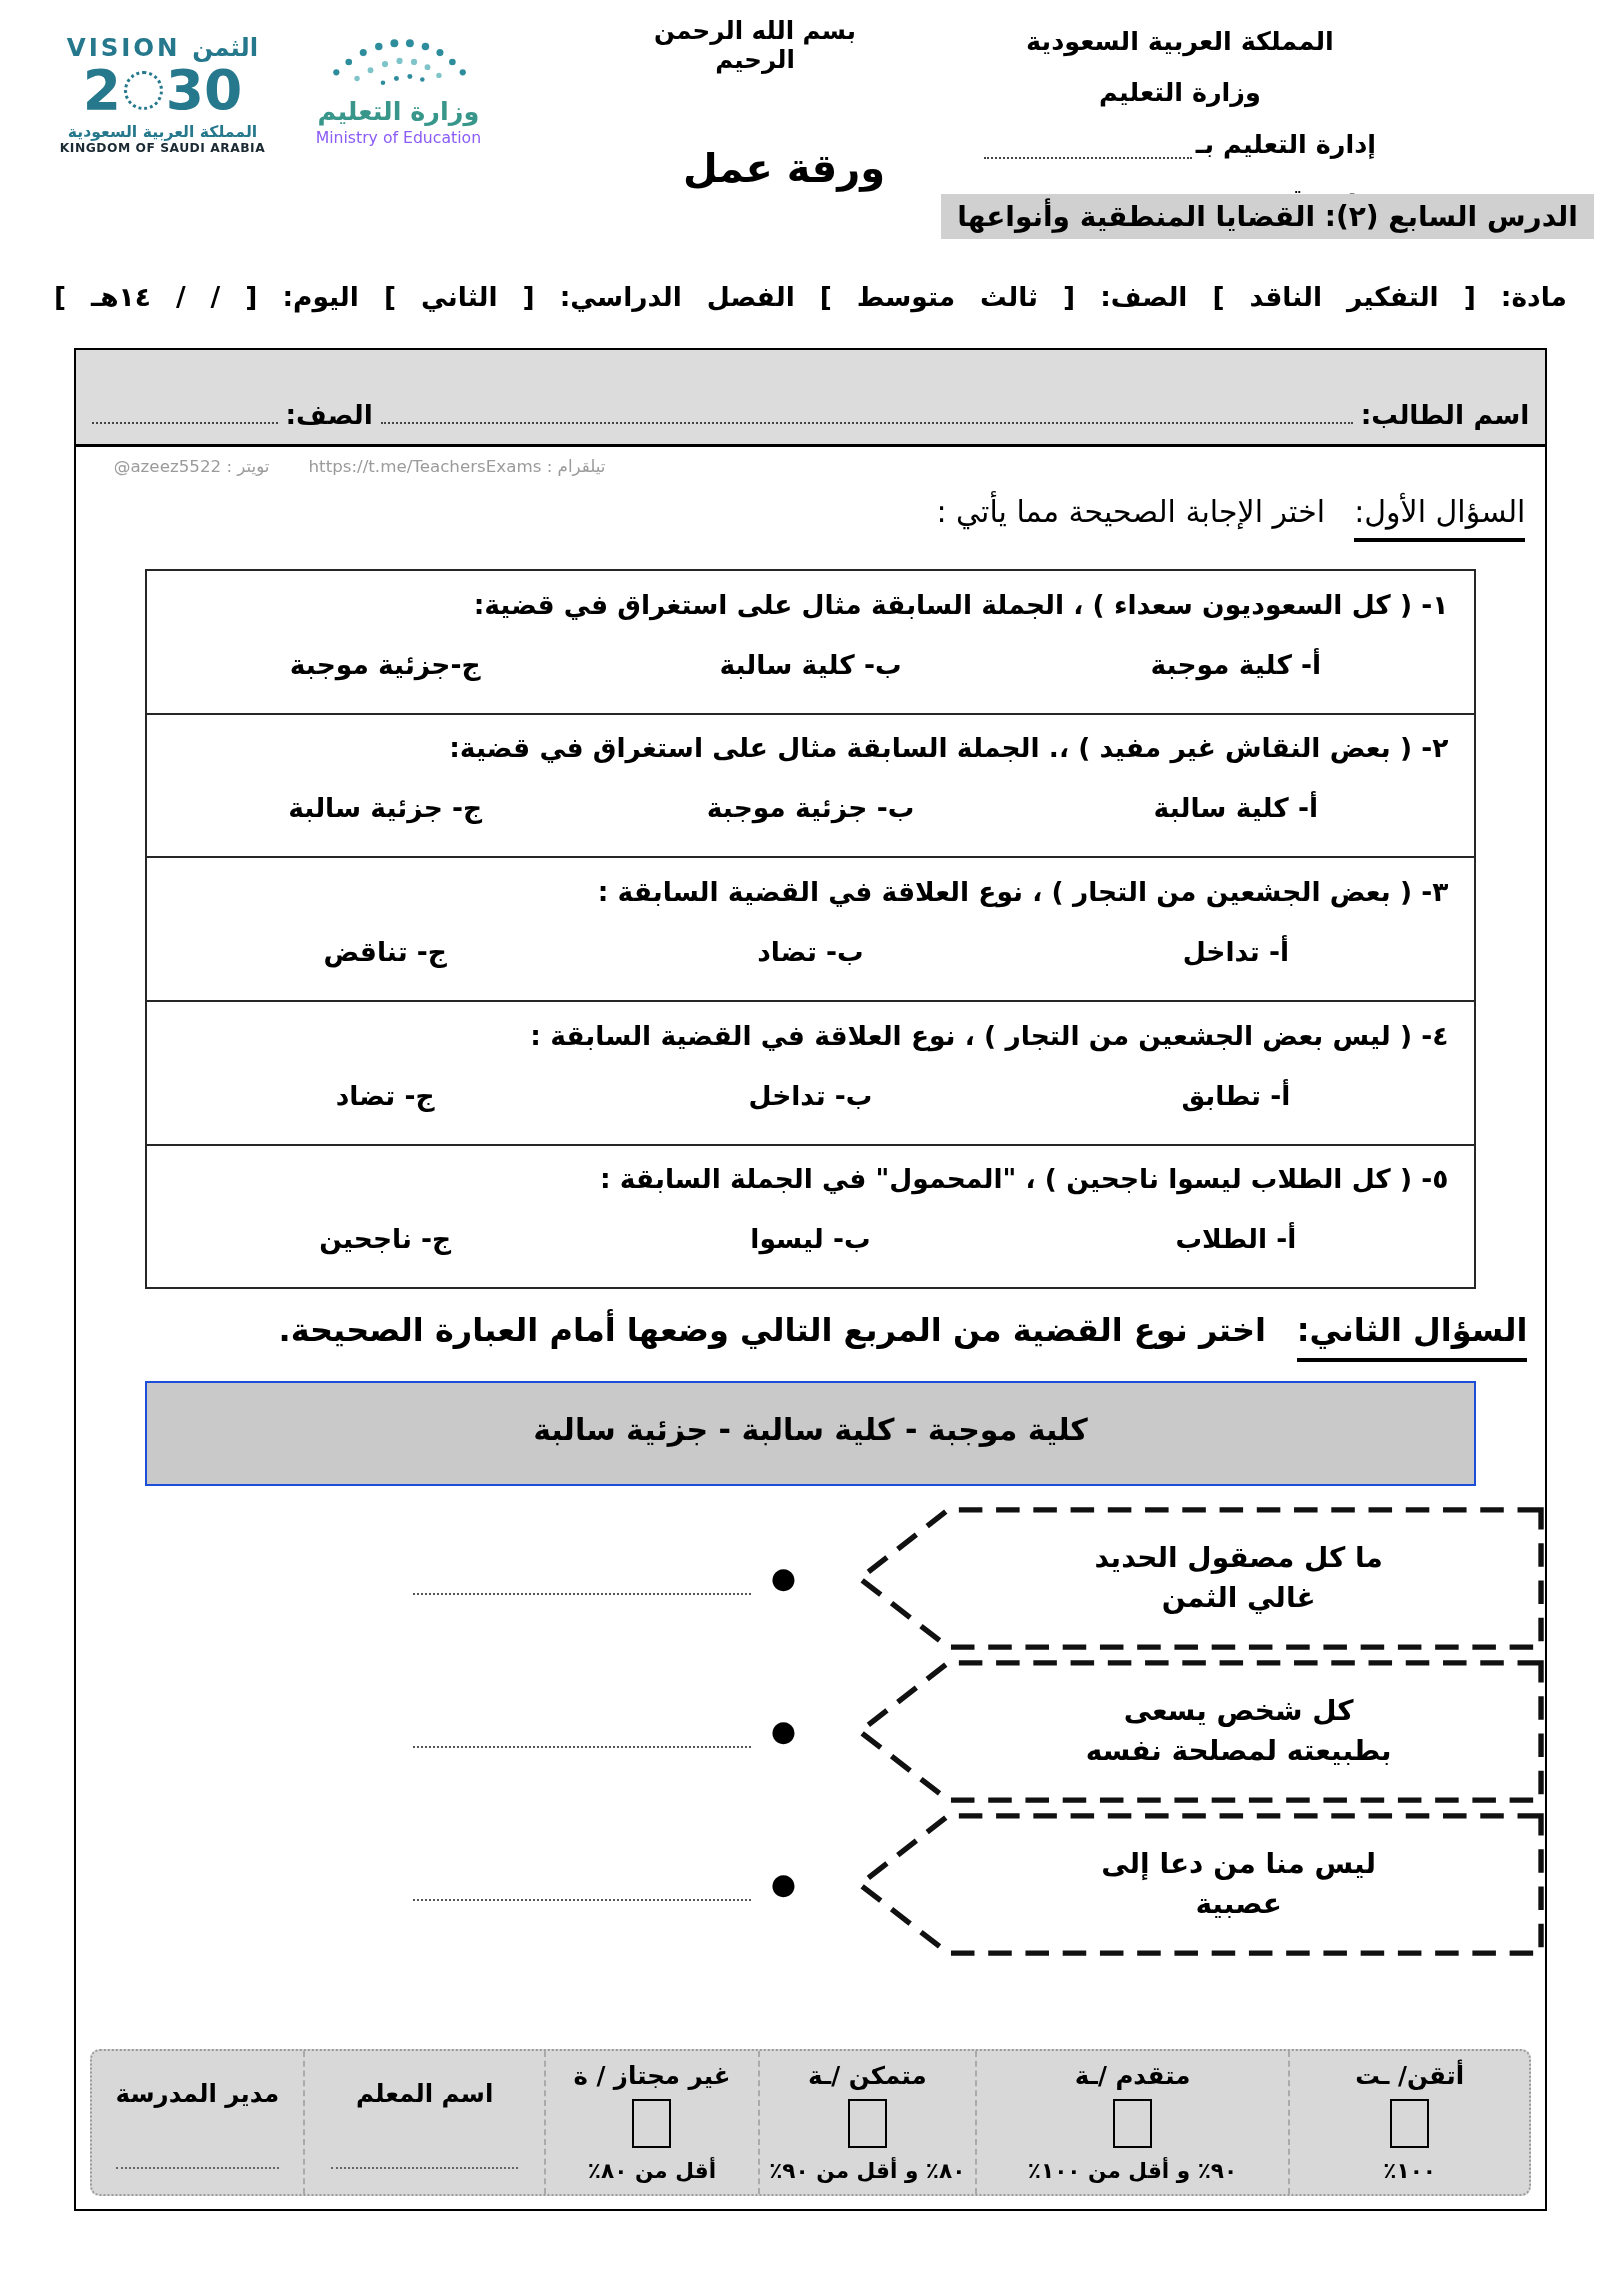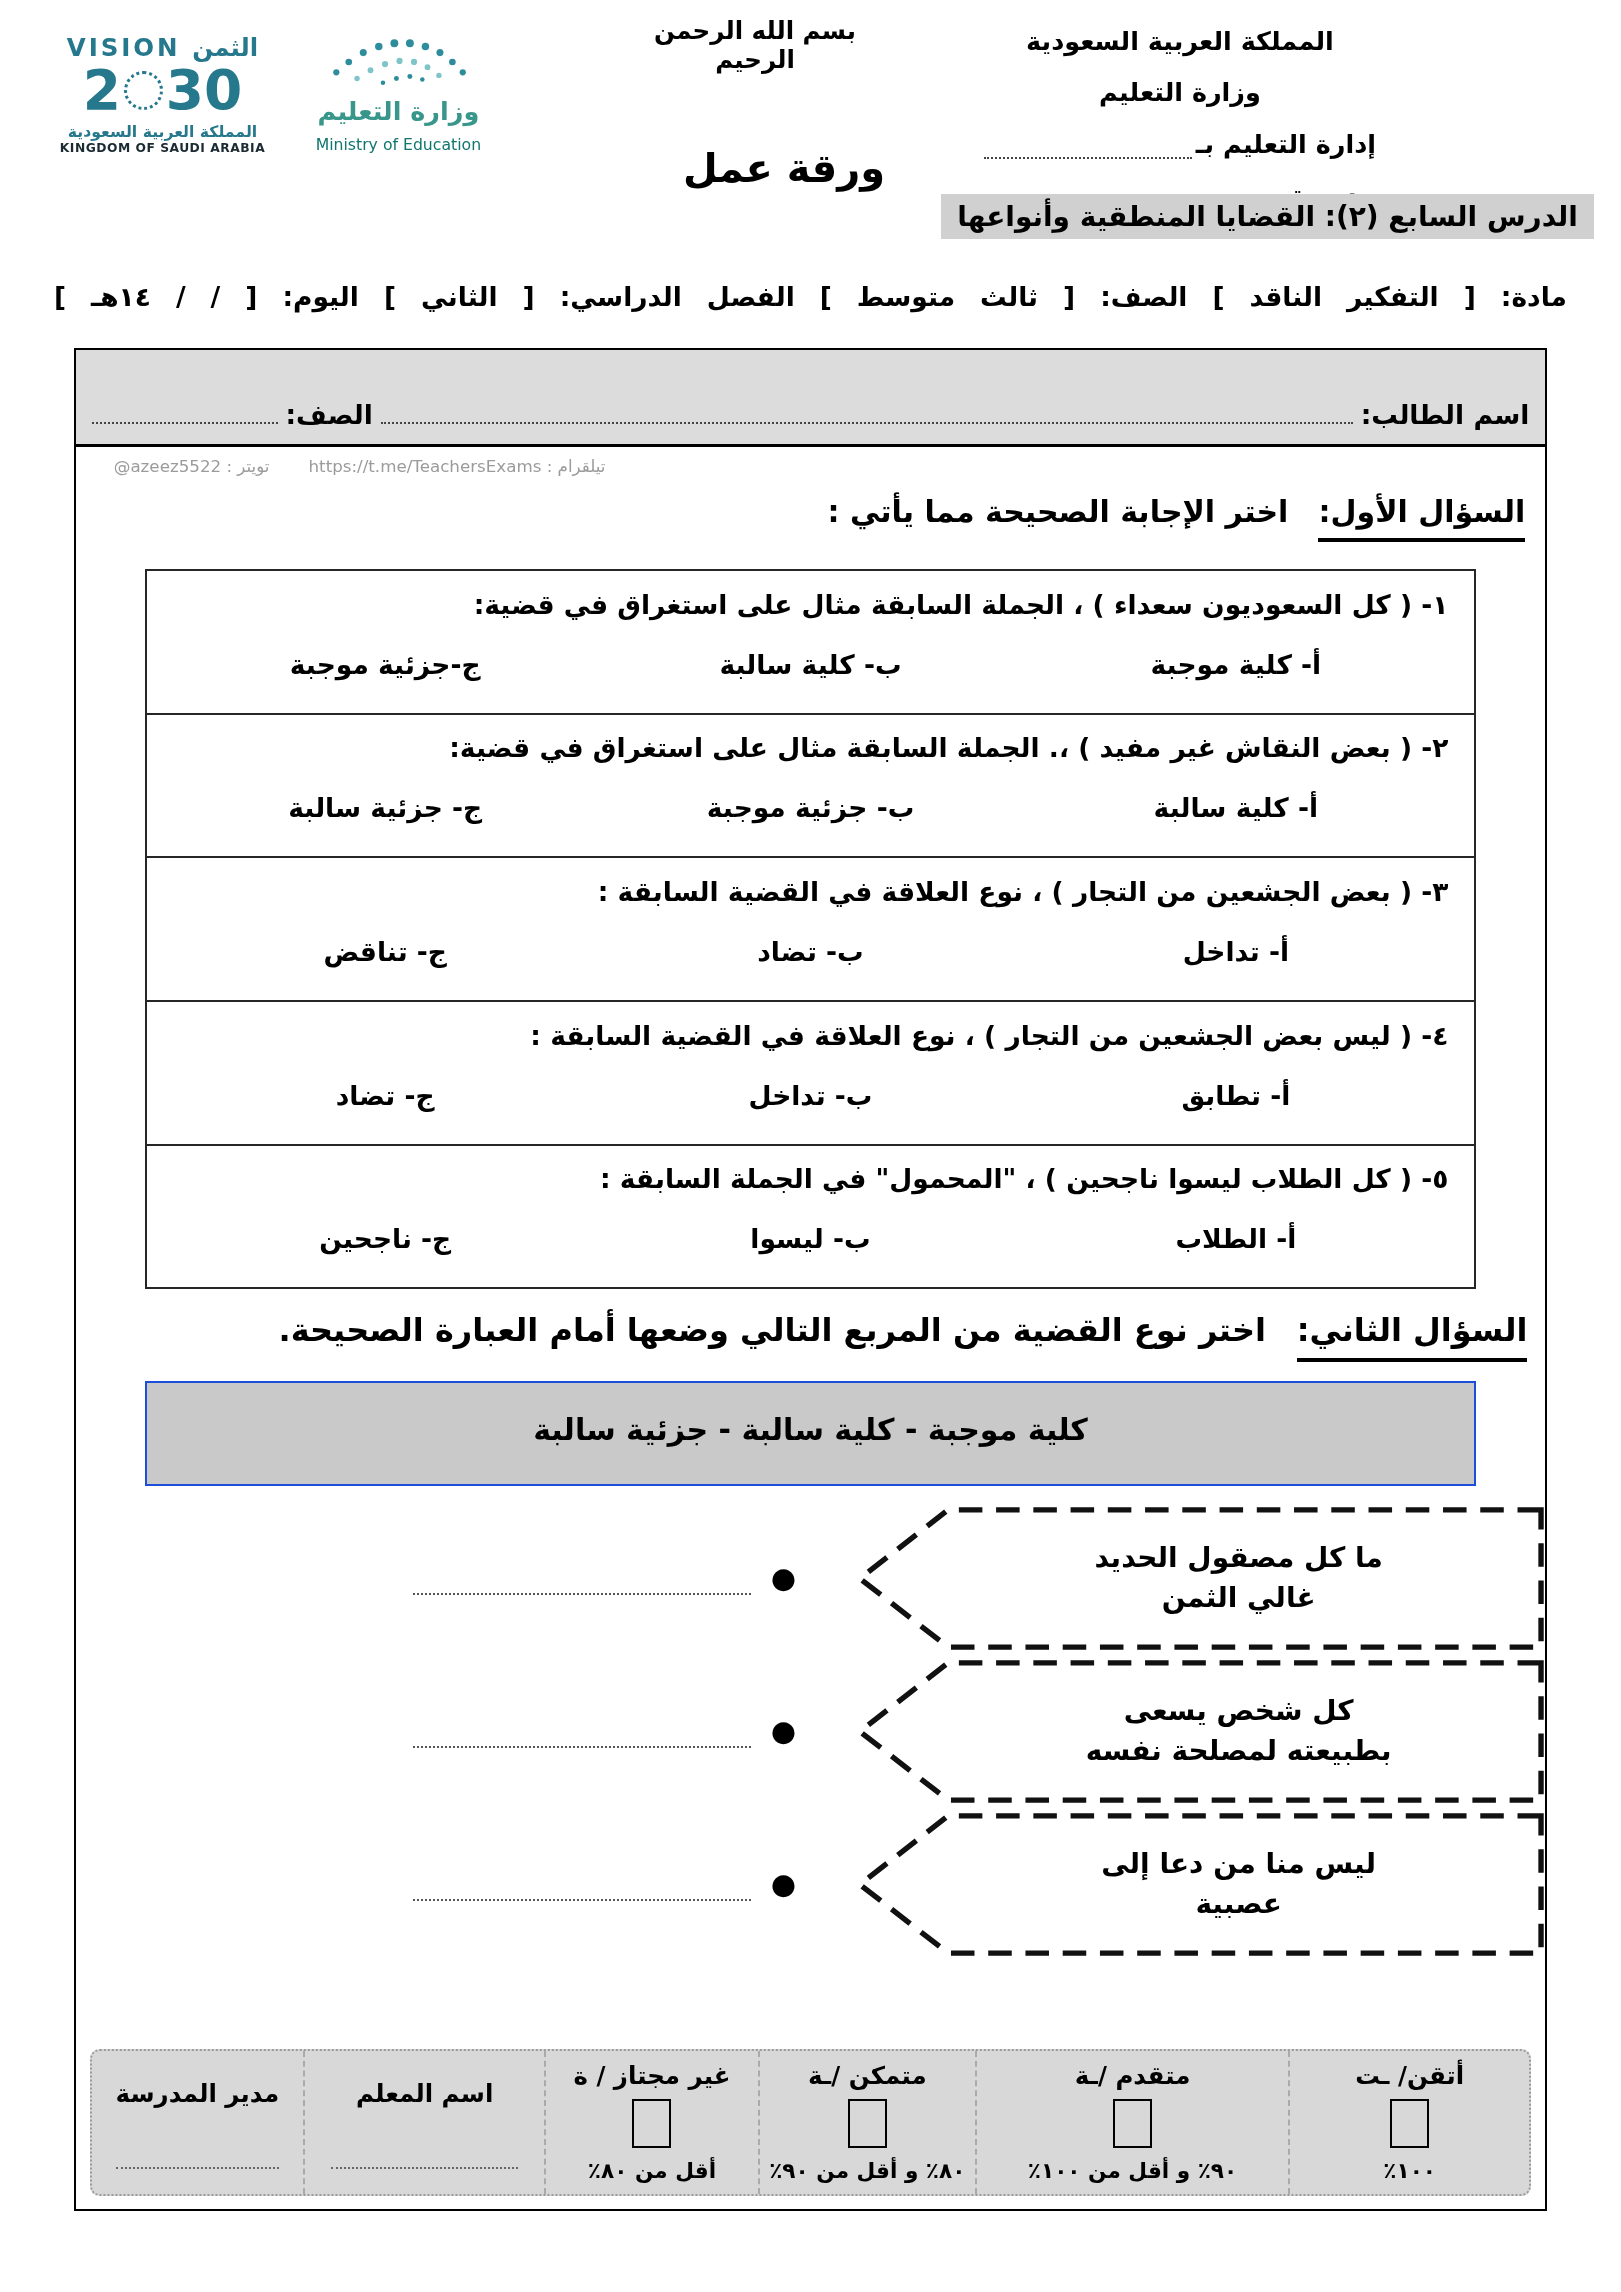--- a/index.html
+++ b/index.html
@@ -17,37 +17,37 @@
 
   .logos { position:absolute; top:33px; left:57px; display:flex; gap:27.4px; align-items:flex-start; }
   .vision { width:211px; text-align:center; color:#26788d; }
   .v-line1 { display:flex; justify-content:center; align-items:center; gap:11.8px; font-size:24.5px; font-weight:bold; letter-spacing:2.9px;text-align:right; }
   .v-year { display:flex; justify-content:center; align-items:center; gap:2.9px; font-size:55px; font-weight:bold; line-height:1.05; }
   .v-flower { display:inline-block; width:39px; height:39px; border:3.9px dotted #26788d; border-radius:50%; }
   .v-car { font-size:15.7px; font-weight:bold; margin-top:2px; }
   .v-cen { font-size:12.3px; font-weight:bold; color:#1c2b33; letter-spacing:0.5px; }
   .ministry { width:206px; text-align:center; padding-top:2px; }
   .m-ar { color:#38968a; font-size:25.5px; font-weight:bold; }
-  .m-en { color:#0f766e; font-size:15.7px; margin-top:9px; }
+  .m-en { color:#8b5cf6; font-size:15.7px; margin-top:2px; }
 
   .main-title { position:absolute; top:145px; left:0; right:53px; text-align:center; font-size:40px; font-weight:bold; }
   .lesson-wrap { position:absolute; top:194px; left:0; right:27.4px; text-align:right;text-decoration:underline; }
   .lesson-title { display:inline-block; background:#d0d0d0; padding:5.9px 15.7px; font-size:28px; font-weight:bold; direction:rtl; }
 
   .meta-line { position:absolute; top:281px; left:54px; right:54px; direction:rtl; font-weight:bold; font-size:26.5px; text-align:justify; text-align-last:justify; }
 
   
   .outer-box { position:absolute; top:348px; left:74px; right:74px; bottom:82px; border:2.9px solid #000; }
 
   .name-row { display:flex; direction:rtl; align-items:flex-end; gap:7.8px; background:#dcdcdc; border-bottom:3.9px solid #000; padding:49px 15.7px 13.7px; font-size:26.5px; font-weight:bold; }
   .name-row .leader { margin-bottom:5.9px; }
 
   .social { display:flex; direction:ltr; gap:39px; padding:9.8px 0 0 13.7px; color:#9b9b9b; font-size:16.7px;margin-left:24px; }
 
-  .q1-heading { direction:rtl; text-align:right; padding:17.6px 19.6px 0 0; font-size:30px; font-weight:bold; }
+  .q1-heading { direction:rtl; text-align:right; padding:17.6px 19.6px 0 0; font-size:30px; font-weight:normal; }
   .hl-underline { display:inline-block; border-bottom:4.9px solid #000; padding-bottom:8.8px; }
   .q-instr { margin-right:19.6px; }
 
   .qtable { margin:27.4px 69px 0; border:2.9px solid #262626; }
   .qrow { border-bottom:2.9px solid #262626; padding:17.6px 25.5px 33px; direction:rtl; }
   .qrow:last-child { border-bottom:none; }
   .qtext { font-size:26.5px; font-weight:bold; text-align:right; margin-bottom:29px; }
   .opts { display:flex; direction:rtl; font-size:26.5px; font-weight:bold; }
   .opt { flex:1; text-align:center; }
 

